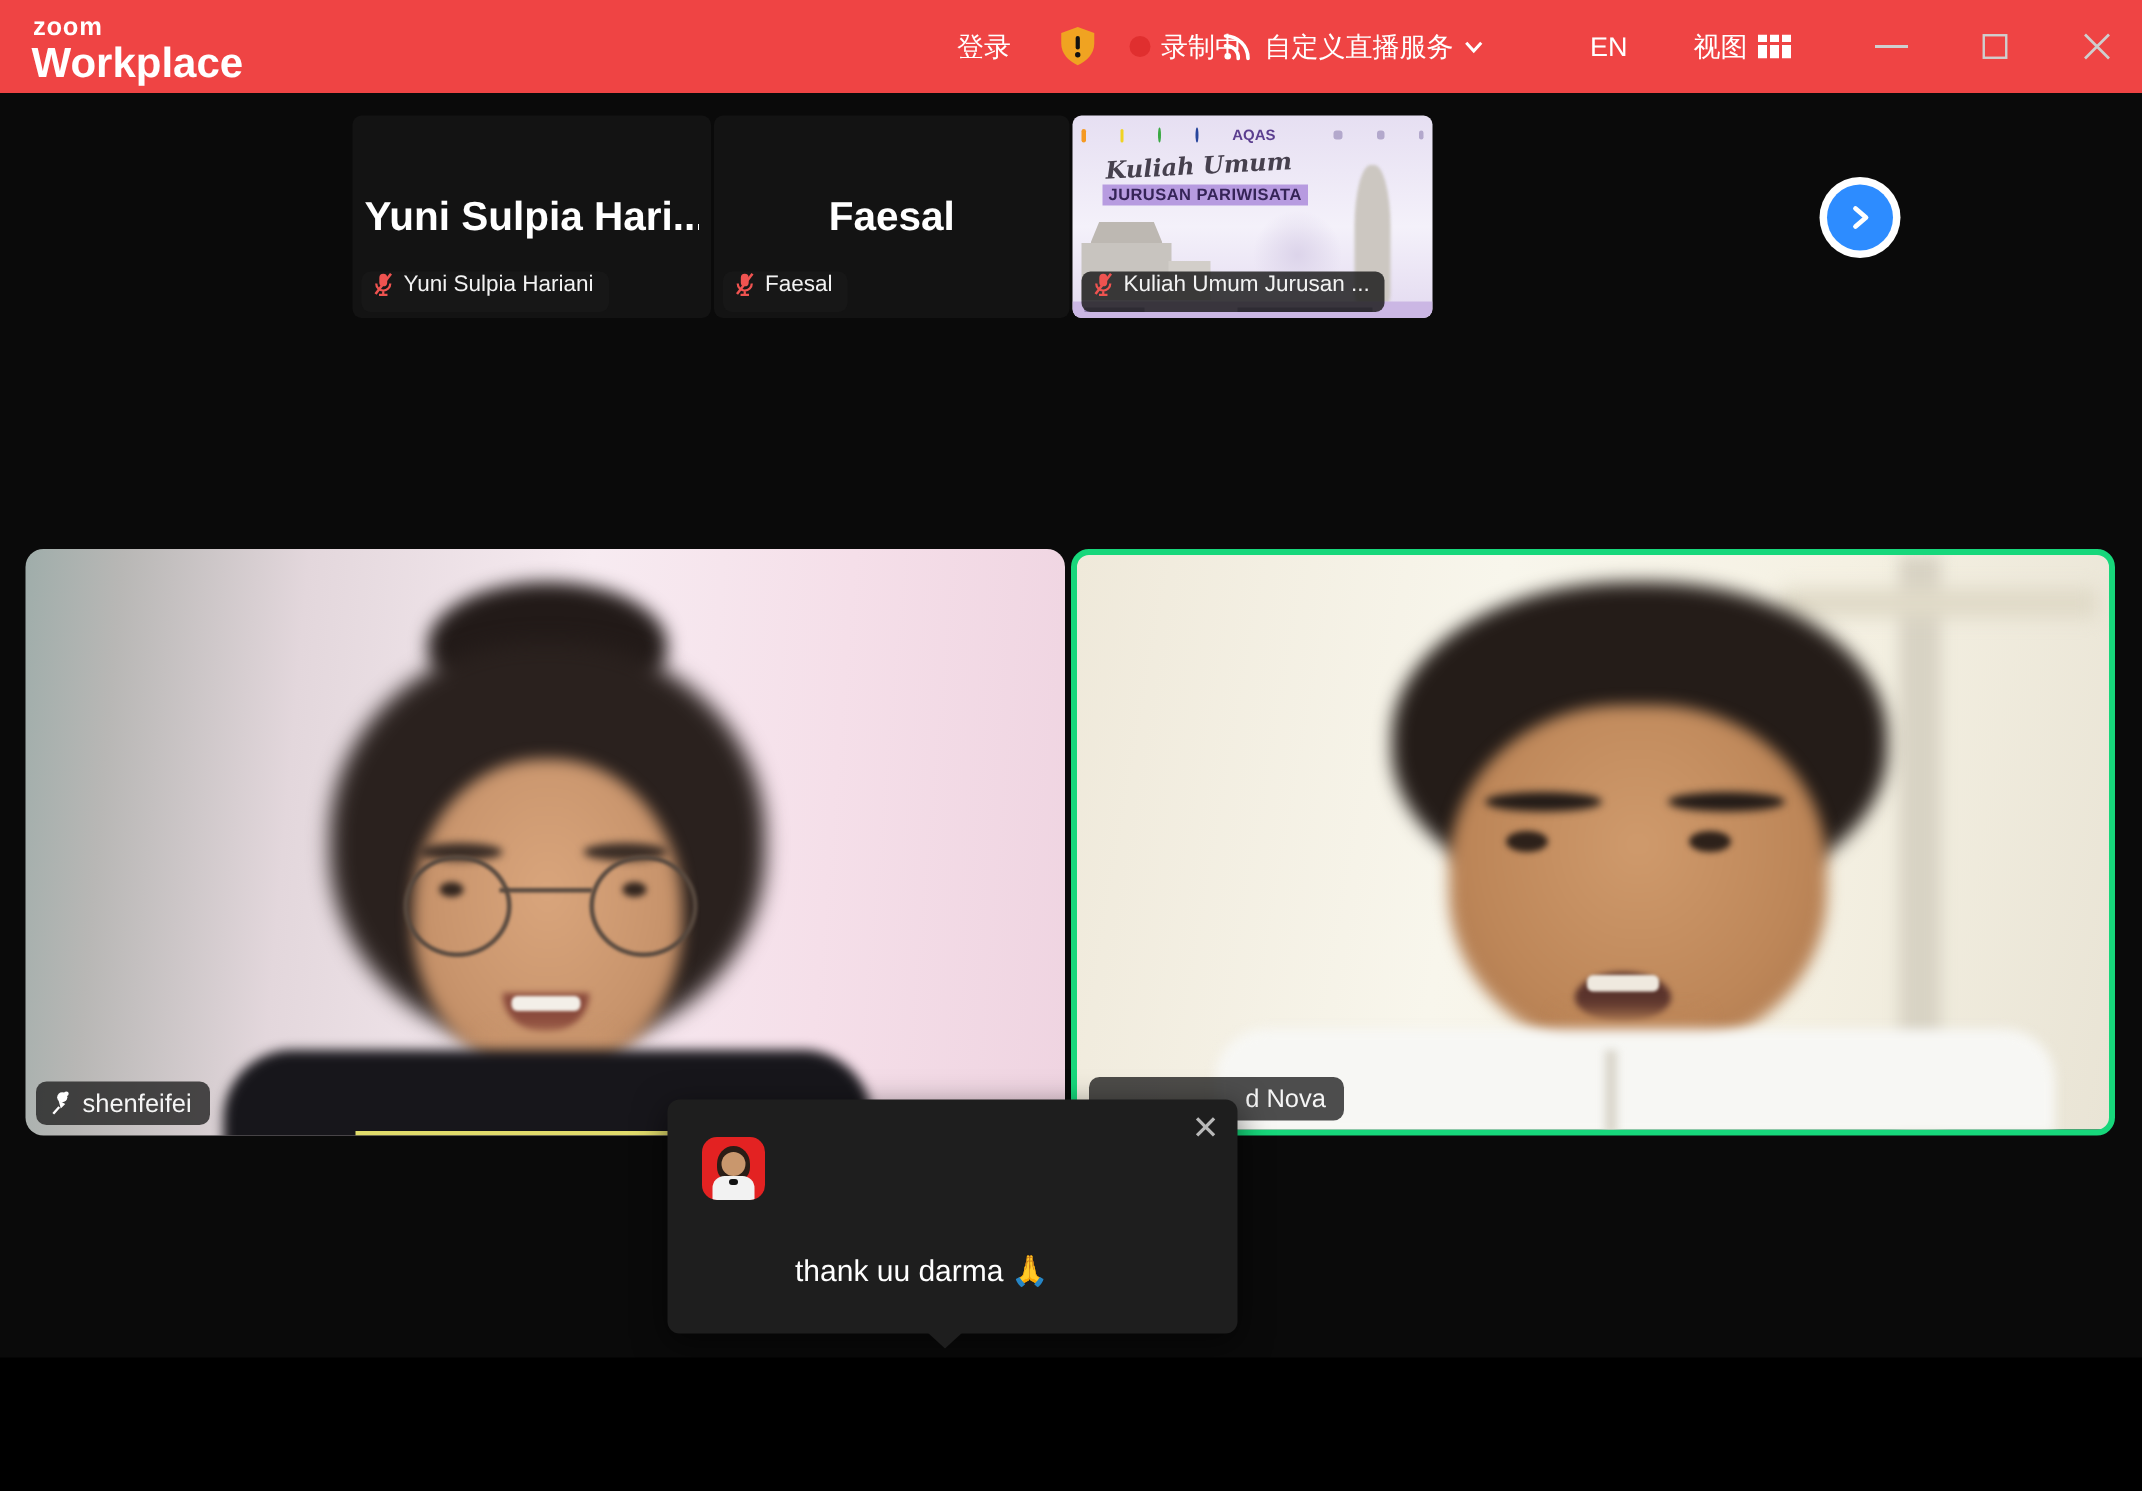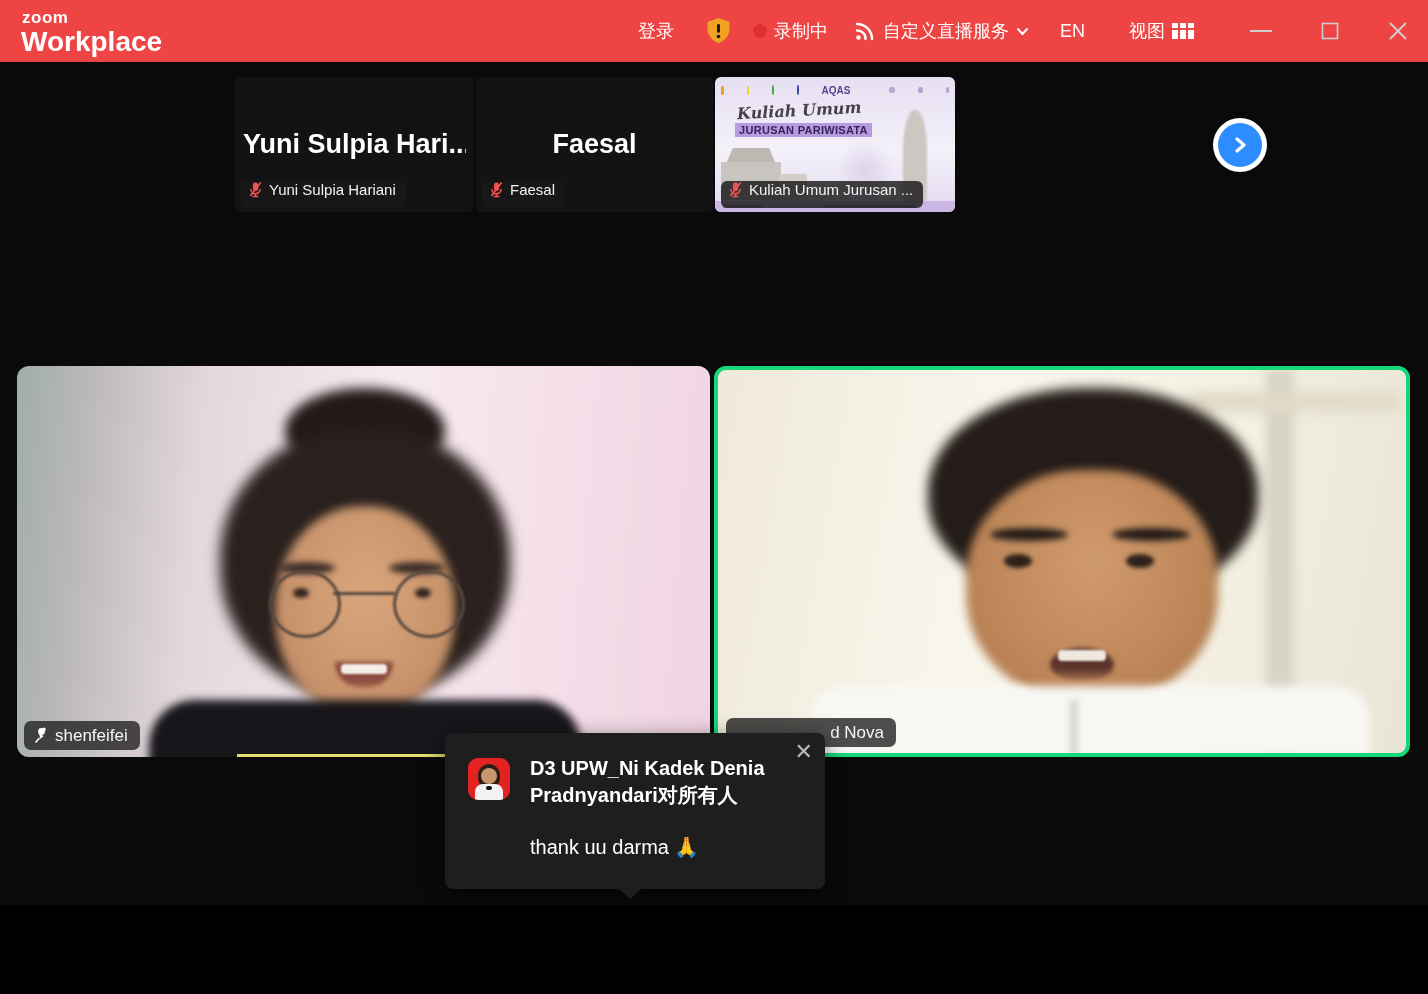--- a/index.html
+++ b/index.html
@@ -57,21 +57,21 @@
         <rect x="12.6" y="8" width="2.8" height="9" rx="1.4" fill="#111"></rect>
         <circle cx="14" cy="20.5" r="1.8" fill="#111"></circle>
       </svg>
     </div>
 
     <div class="menu-item" style="left:753px;">
       <span style="width:14px;height:14px;border-radius:50%;background:#E02F2F;display:inline-block;"></span>
       <span>录制中</span>
     </div>
 
-    <div class="menu-item" style="left:854px;">
+    <div class="menu-item" style="left:814px;">
       <svg width="22" height="22" viewBox="0 0 22 22">
         <circle cx="4.5" cy="17.5" r="2.2" fill="#fff"></circle>
         <path d="M3 10.5 a8 8 0 0 1 8.5 8.5 M3 4 a15 15 0 0 1 15 15" stroke="#fff" stroke-width="2.4" fill="none" stroke-linecap="round"></path>
       </svg>
       <span>自定义直播服务</span>
       <svg width="13" height="9" viewBox="0 0 13 9">
         <polyline points="1.5,1.5 6.5,7 11.5,1.5" stroke="#fff" stroke-width="2" fill="none"></polyline>
       </svg>
     </div>
 
@@ -232,21 +232,20 @@
     </div>
   </div>
 
   <div id="chat-popup">
     <div id="popup-avatar">
       <div class="abs" style="left:10px;top:6px;width:22px;height:24px;background:#2a1d16;border-radius:50% 50% 42% 42%;"></div>
       <div class="abs" style="left:13px;top:10px;width:16px;height:16px;background:#c9976d;border-radius:50%;"></div>
       <div class="abs" style="left:7px;top:26px;width:28px;height:16px;background:#f2f2f2;border-radius:8px 8px 0 0;"></div>
       <div class="abs" style="left:18px;top:28px;width:6px;height:4px;background:#111;border-radius:2px;"></div>
     </div>
-    <div id="popup-title">D3 UPW_Ni Kadek Denia Pradnyandari对所有人</div>
     <div id="popup-message">thank uu darma 🙏</div>
     <div id="popup-close">✕</div>
     <div class="pointer"></div>
   </div>
 
   <div id="toolbar">
 
     <div>
       
       

